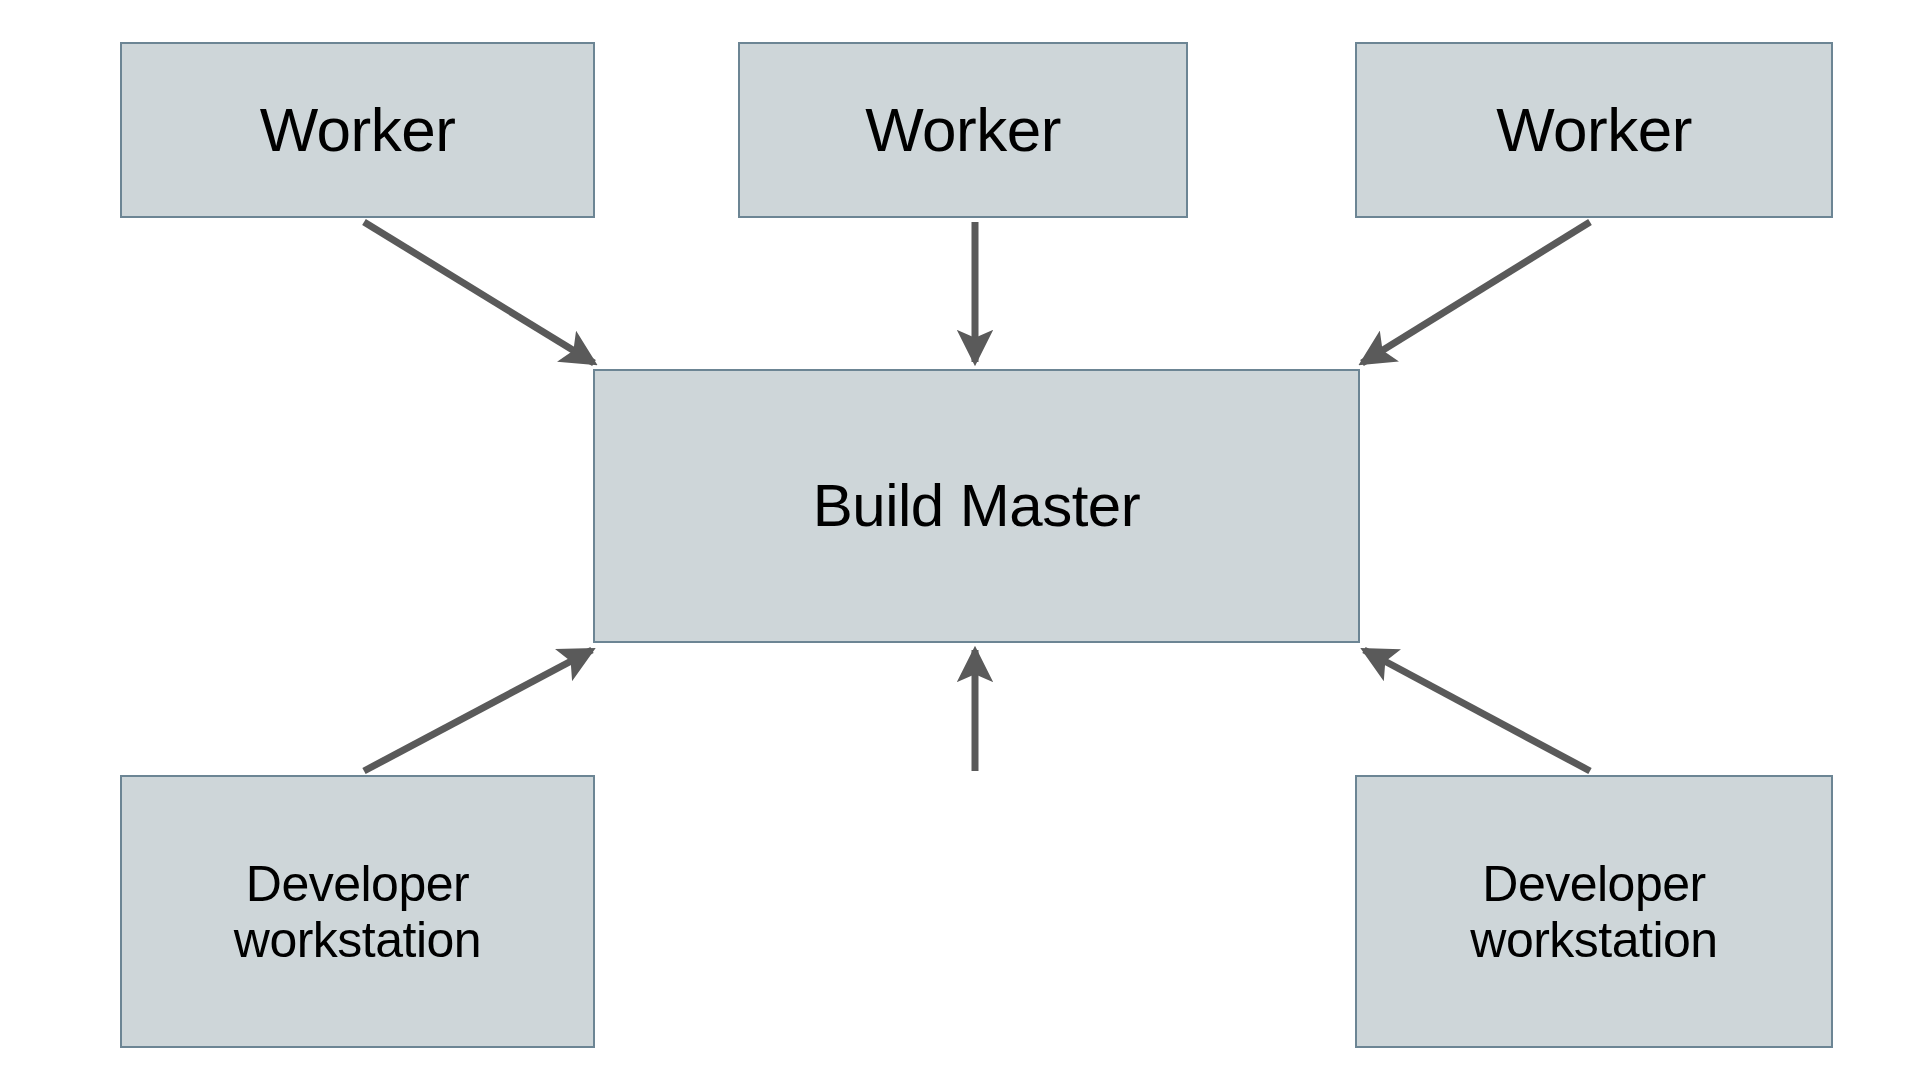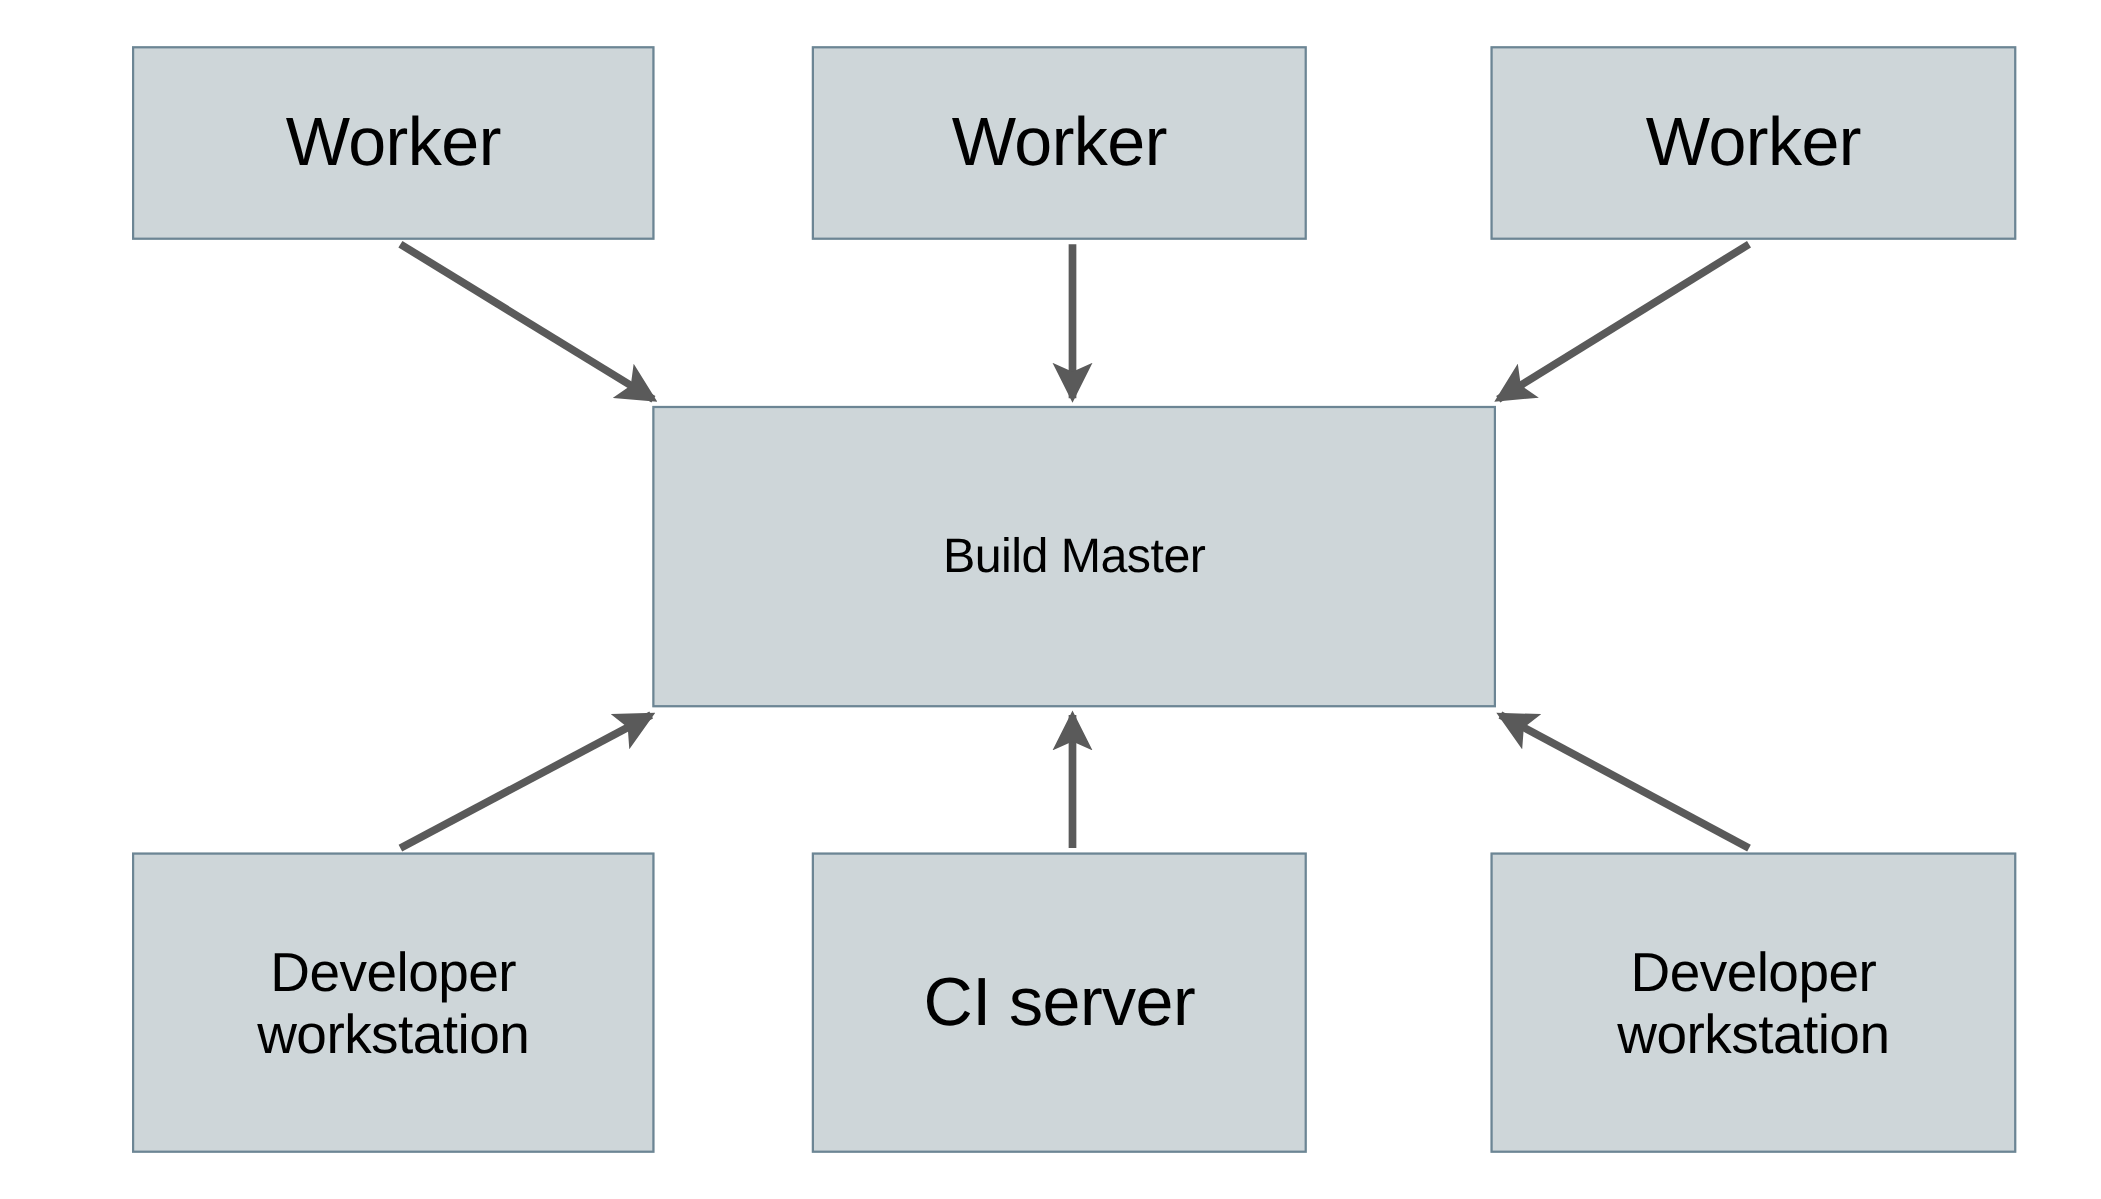--- a/index.html
+++ b/index.html
@@ -51,21 +51,21 @@
   
   #node-build-master { left: 593px; top: 369px; width: 767px; height: 274px; }
   
   #node-dev-ws-1 { left: 120px;  top: 775px; width: 475px; height: 273px; }
   #node-ci-server { left: 738px; top: 775px; width: 450px; height: 273px; }
   #node-dev-ws-2 { left: 1355px; top: 775px; width: 478px; height: 273px; }
 
   #node-worker-1 .node-label,
   #node-worker-2 .node-label,
   #node-worker-3 .node-label { font-size: 62px; }
-  #node-build-master .node-label { font-size: 44px; }
+  #node-build-master .node-label { font-size: 60px; }
   #node-ci-server .node-label { font-size: 62px; }
   #node-dev-ws-1 .node-label,
   #node-dev-ws-2 .node-label { font-size: 50px; }
 </style>
 </head>
 <body>
 
 <div id="canvas">
 
   <svg id="edges" viewBox="0 0 1910 1090" width="1910" height="1090" xmlns="http://www.w3.org/2000/svg">
@@ -114,22 +114,19 @@
 
   <div class="node" id="node-build-master">
     <span class="node-label">Build Master</span>
   </div>
 
   <div class="node" id="node-dev-ws-1">
     <span class="node-label">Developer
 workstation</span>
   </div>
 
-  <div class="node" id="node-ci-server">
-    <span class="node-label">CI server</span>
-  </div>
 
   <div class="node" id="node-dev-ws-2">
     <span class="node-label">Developer
 workstation</span>
   </div>
 
 </div>
 
 </body></html>

